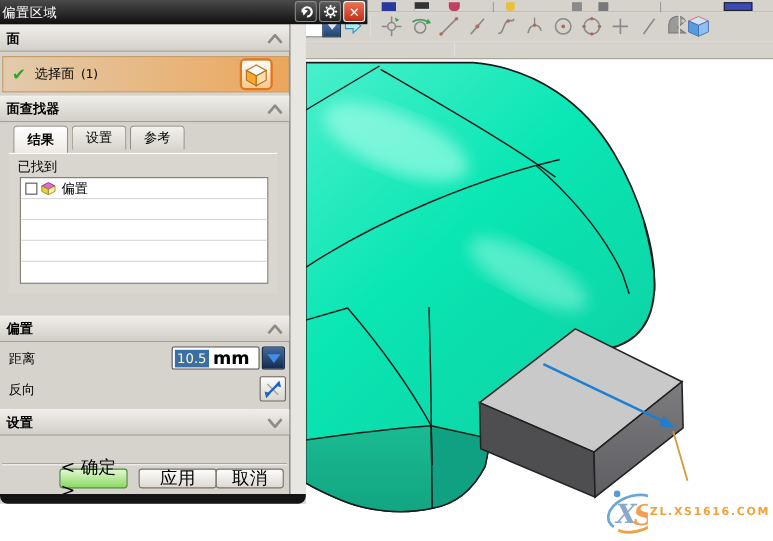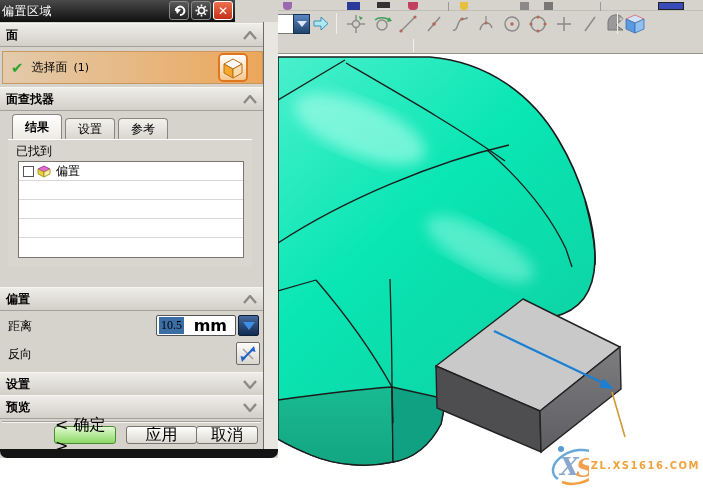--- a/index.html
+++ b/index.html
@@ -27,47 +27,47 @@
   .canvas { position:absolute; left:278px; top:54px; width:425px; height:438px; background:#fff; }
   .model-svg { position:absolute; left:0; top:0; }
   
   .wm { position:absolute; left:548px; top:440px; width:152px; height:50px; display:flex; align-items:center; }
   .wm-text { margin-left:2px; }
   .wm-name { font-size:25px; font-weight:bold; color:#98a0bc; letter-spacing:1px; line-height:26px; }
   .wm-url { font-size:10px; font-weight:bold; color:#f0a23c; letter-spacing:1.5px; }
   
   .dialog { position:absolute; left:0; top:0; width:278px; height:458px; background:#d6d3cc; }
   .dlg-frame { position:absolute; left:263px; top:22px; width:15px; height:428px; background:#e8e6e1; border-left:1px solid #6e6a64; }
-  .titlebar { position:absolute; left:0; top:0; width:235px; height:22px; background:linear-gradient(#4a4a4a,#101010); display:flex; align-items:center; }
+  .titlebar { position:absolute; left:0; top:0; width:334px; height:22px; background:linear-gradient(#4a4a4a,#101010); display:flex; align-items:center; }
   .title { color:#fff; font-size:12px; margin-left:2px; letter-spacing:0.5px; }
   .tb-btns { position:absolute; right:2px; top:1px; display:flex; gap:2px; }
   .tbtn { width:20px; height:19px; border:1px solid #888; border-radius:3px; background:linear-gradient(#5a5a5a,#222); display:flex; align-items:center; justify-content:center; color:#fff; }
   .tbtn.close { background:linear-gradient(#f07050,#c03018); border-color:#fff; font-weight:bold; }
   .sec-hdr { position:absolute; left:0; width:263px; height:24px; background:linear-gradient(#efede9,#d2cfc8); border-top:1px solid #f6f5f2; border-bottom:1px solid #a5a19a; display:flex; align-items:center; }
   .sec-hdr .lbl { font-weight:bold; margin-left:6px; }
   .chev { position:absolute; right:6px; top:7px; }
   .sel-row { position:absolute; left:2px; top:51px; width:261px; height:33px; background:linear-gradient(90deg,#e2cbac,#eca65a); border:1px solid #c89860; display:flex; align-items:center; }
   .check { color:#2ca52c; font-weight:bold; font-size:15px; margin-left:8px; }
   .sel-lbl { margin-left:8px; }
   .cube-btn { position:absolute; right:14px; top:1px; width:30px; height:29px; border:2px solid #e0761f; border-radius:5px; background:linear-gradient(#ffffff,#f8c econ); background:linear-gradient(#ffffff,#f6c88e); display:flex; align-items:center; justify-content:center; }
-  .tabs { position:absolute; left:12px; top:114px; display:flex; align-items:flex-end; height:26px; }
+  .tabs { position:absolute; left:12px; top:114px; display:flex; align-items:flex-start; height:26px; }
   .tab { height:22px; padding:0 12px; background:linear-gradient(#f2f1ec,#d8d5ce); border:1px solid #8a867e; border-bottom:none; border-radius:4px 4px 0 0; margin-right:3px; display:flex; align-items:center; font-size:12px; }
   .tab.active { height:26px; background:linear-gradient(#ffffff,#ece9e3); font-weight:bold; }
   .panel { position:absolute; left:8px; top:139px; width:244px; height:128px; border-top:1px solid #fff; background:#d9d6cf; }
   .found-lbl { position:absolute; left:16px; top:143px; }
   .listbox { position:absolute; left:18px; top:161px; width:226px; height:97px; background:#fff; border:1px solid #7a766e; }
   .lrow { height:19px; border-bottom:1px solid #d8d8d8; display:flex; align-items:center; }
   .cbox { width:11px; height:11px; border:1px solid #555; background:#fff; margin-left:4px; }
   .irow-lbl { margin-left:5px; }
   .dist-row,.rev-row { position:absolute; left:0; width:263px; display:flex; align-items:center; }
   .dist-row { top:313px; height:26px; }
   .rev-row { top:341px; height:26px; }
   .row-lbl { margin-left:8px; }
   .dist-field { position:absolute; left:156px; top:2px; width:80px; height:21px; background:#fff; border:1px solid #555; border-radius:2px; display:flex; align-items:center; }
-  .dist-val { background:#3a6ea5; color:#000000; padding:1px 2px; margin-left:2px; font-size:12px;font-family:Liberation Serif, serif; }
+  .dist-val { background:#3a6ea5; color:#fef9c3; padding:1px 2px; margin-left:2px; font-size:12px; }
   .dist-unit { position:absolute; right:8px; font-size:16px; font-weight:bold; }
   .dd-btn { position:absolute; left:238px; top:2px; width:21px; height:21px; background:linear-gradient(#44699c,#122b50); border:1px solid #0c1e38; border-radius:2px; display:flex; align-items:center; justify-content:center; }
   .dd-btn span { width:0; height:0; border-left:6px solid transparent; border-right:6px solid transparent; border-top:8px solid #3f8fe8; }
   .rev-btn { position:absolute; left:236px; top:1px; width:24px; height:23px; background:linear-gradient(#fcfcfb,#d9d6cf); border:1px solid #6e6a64; border-radius:2px; display:flex; align-items:center; justify-content:center; }
   .btm-sep { position:absolute; left:2px; top:421px; width:259px; height:2px; border-top:1px solid #a5a19a; border-bottom:1px solid #f5f4f1; }
   .btns { position:absolute; left:0; top:426px; width:263px; height:20px; }
   .btn { position:absolute; height:18px; border:1px solid #7a766e; border-radius:3px; background:linear-gradient(#fdfdfc,#dcd9d2); display:flex; align-items:center; justify-content:center; font-size:16px; }
   .btn.ok { left:54px; width:62px; background:linear-gradient(#e2f8d2,#8cd964); border-color:#4c8a38; }
   .btn.apply { left:126px; width:71px; }
   .btn.cancel { left:196px; width:62px; }
@@ -376,26 +376,20 @@
         </svg>
       </div>
     </div>
 
     <div class="sec-hdr" style="top:372px">
       <span class="lbl" style="font-weight:bold">设置</span>
       <svg class="chev" width="14" height="9">
           <polyline points="1,1 7,8 13,1" fill="none" stroke="#8d8a84" stroke-width="2.4"></polyline>
         </svg>
     </div>
-    <div class="sec-hdr" style="top:395px">
-      <span class="lbl">预览</span>
-      <svg class="chev" width="14" height="9">
-          <polyline points="1,1 7,8 13,1" fill="none" stroke="#8d8a84" stroke-width="2.4"></polyline>
-        </svg>
-    </div>
 
     <div class="btm-sep"></div>
 
     <div class="btns">
       <div class="btn ok">&lt; 确定 &gt;</div>
       <div class="btn apply">应用</div>
       <div class="btn cancel">取消</div>
     </div>
 
     <div class="dlg-bottom"></div>

